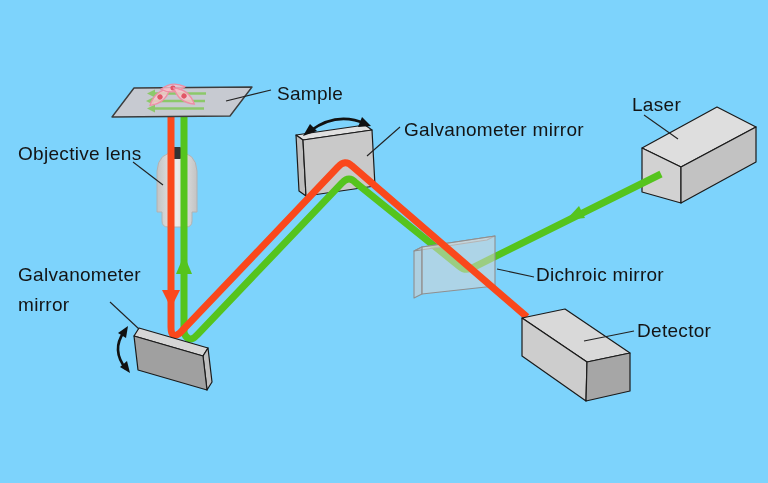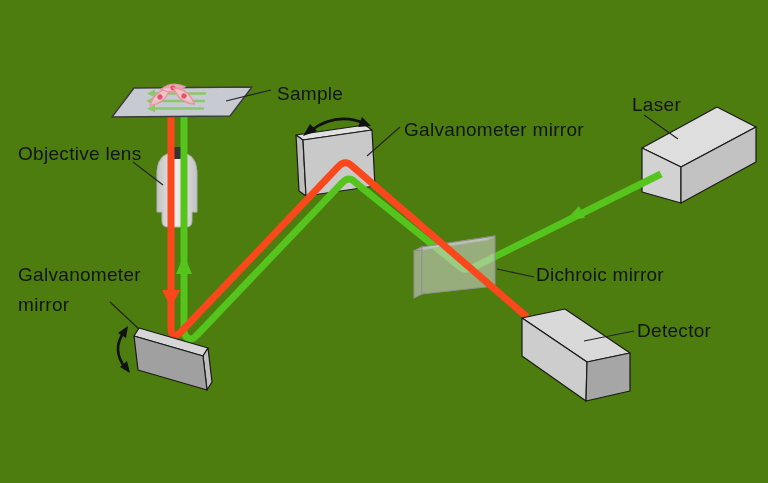--- a/index.html
+++ b/index.html
@@ -1,16 +1,16 @@
 <!DOCTYPE html>
 <html><head>
 <meta charset="utf-8">
 <style>
   html,body{margin:0;padding:0;background:#fff;}
-  #stage{position:relative;width:768px;height:483px;background:#4d7c0f;overflow:hidden;}
+  #stage{position:relative;width:768px;height:483px;background:#7dd3fc;overflow:hidden;}
   svg{position:absolute;left:0;top:0;}
   svg text{font-family:"Liberation Sans", sans-serif;font-size:19px;fill:#141414;letter-spacing:0.3px;}
 </style>
 </head>
 <body>
 
 <div id="stage">
 <svg width="768" height="483" viewBox="0 0 768 483">
   <defs>
     <linearGradient id="lensGrad" x1="0" y1="0" x2="1" y2="0">

